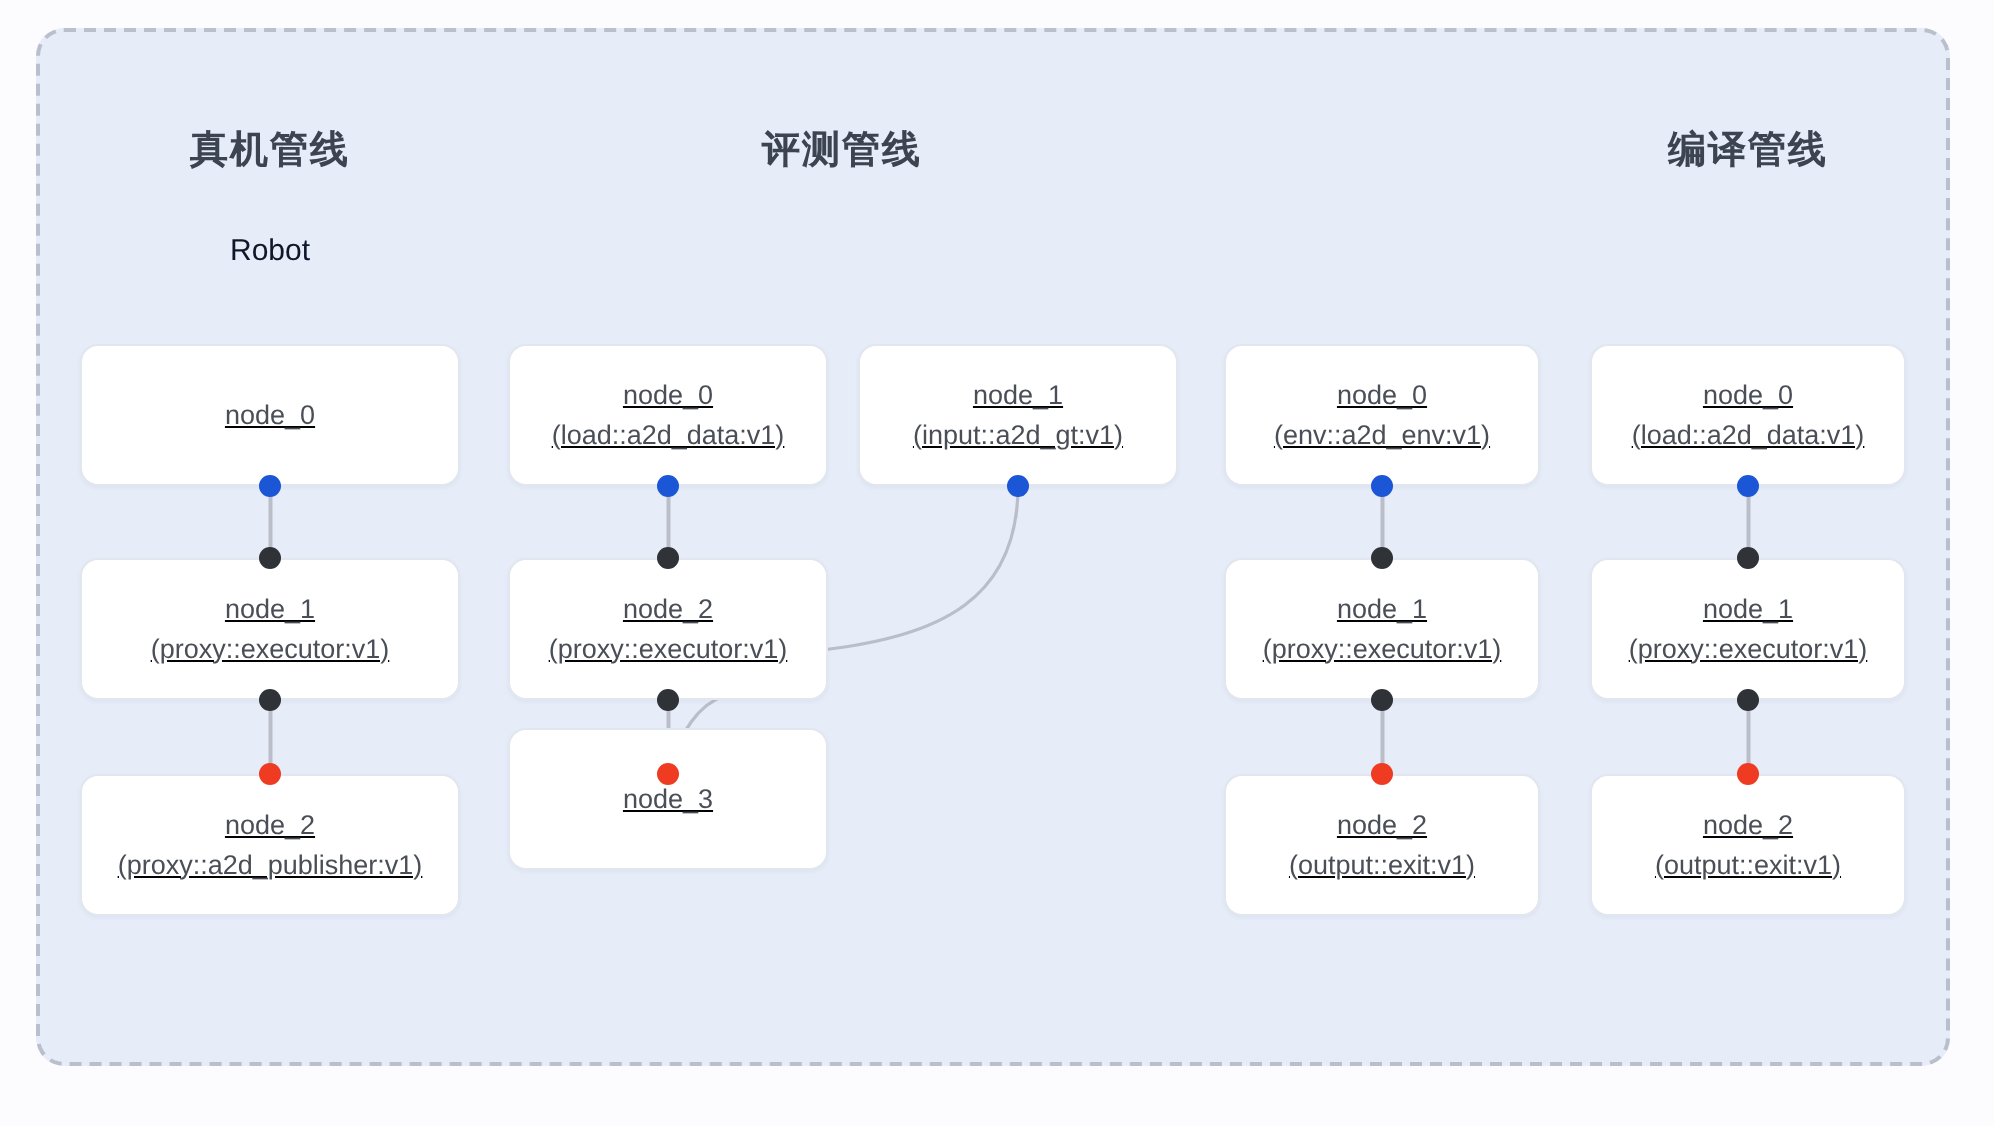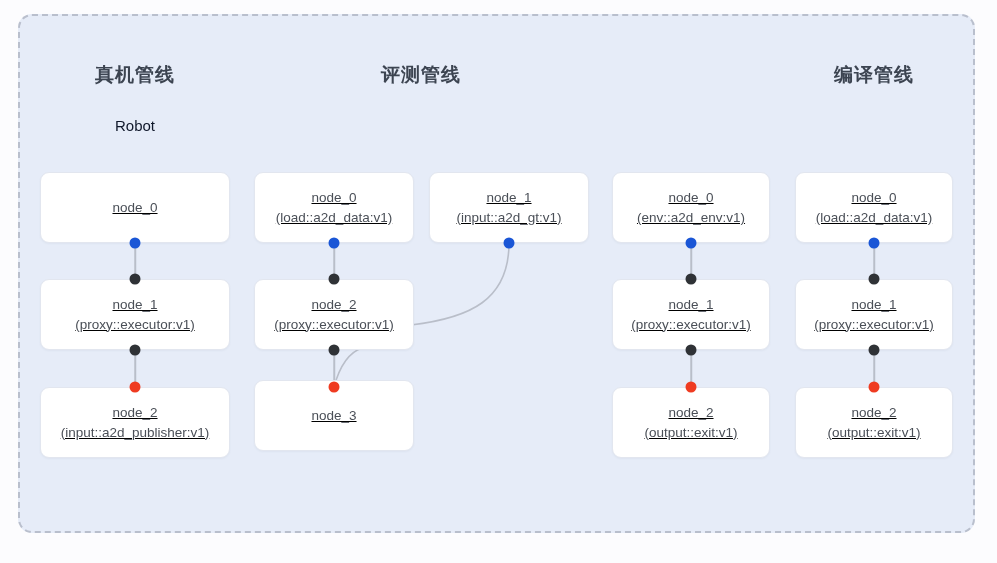--- a/index.html
+++ b/index.html
@@ -150,21 +150,21 @@
 
   <div class="node" style="left:40px; top:279px; width:190px; height:71px;">
     <div class="node-id">node_1</div>
     <div class="node-type">(proxy::executor:v1)</div>
   </div>
   <div class="port black" style="left:135px; top:279px;"></div>
   <div class="port black" style="left:135px; top:350px;"></div>
 
   <div class="node" style="left:40px; top:387px; width:190px; height:71px;">
     <div class="node-id">node_2</div>
-    <div class="node-type">(input::a2d_publisher:v1)</div>
+    <div class="node-type">(proxy::a2d_publisher:v1)</div>
   </div>
   <div class="port red" style="left:135px; top:387px;"></div>
 
   <div class="edge-v" style="left:334px; top:243px; height:35px;"></div>
   <div class="edge-v" style="left:334px; top:350px; height:37px;"></div>
 
   <div class="node" style="left:254px; top:172px; width:160px; height:71px;">
     <div class="node-id">node_0</div>
     <div class="node-type">(load::a2d_data:v1)</div>
   </div>
@@ -176,21 +176,21 @@
   </div>
   <div class="port blue" style="left:509px; top:243px;"></div>
 
   <div class="node" style="left:254px; top:279px; width:160px; height:71px;">
     <div class="node-id">node_2</div>
     <div class="node-type">(proxy::executor:v1)</div>
   </div>
   <div class="port black" style="left:334px; top:279px;"></div>
   <div class="port black" style="left:334px; top:350px;"></div>
 
-  <div class="node" style="left:254px; top:380px; width:160px; height:71px;">
+  <div class="node" style="left:254px; top:364px; width:160px; height:71px;">
     <div class="node-id">node_3</div>
   </div>
   <div class="port red" style="left:334px; top:387px;"></div>
 
   <div class="edge-v" style="left:691px; top:243px; height:35px;"></div>
   <div class="edge-v" style="left:691px; top:350px; height:37px;"></div>
 
   <div class="node" style="left:612px; top:172px; width:158px; height:71px;">
     <div class="node-id">node_0</div>
     <div class="node-type">(env::a2d_env:v1)</div>

